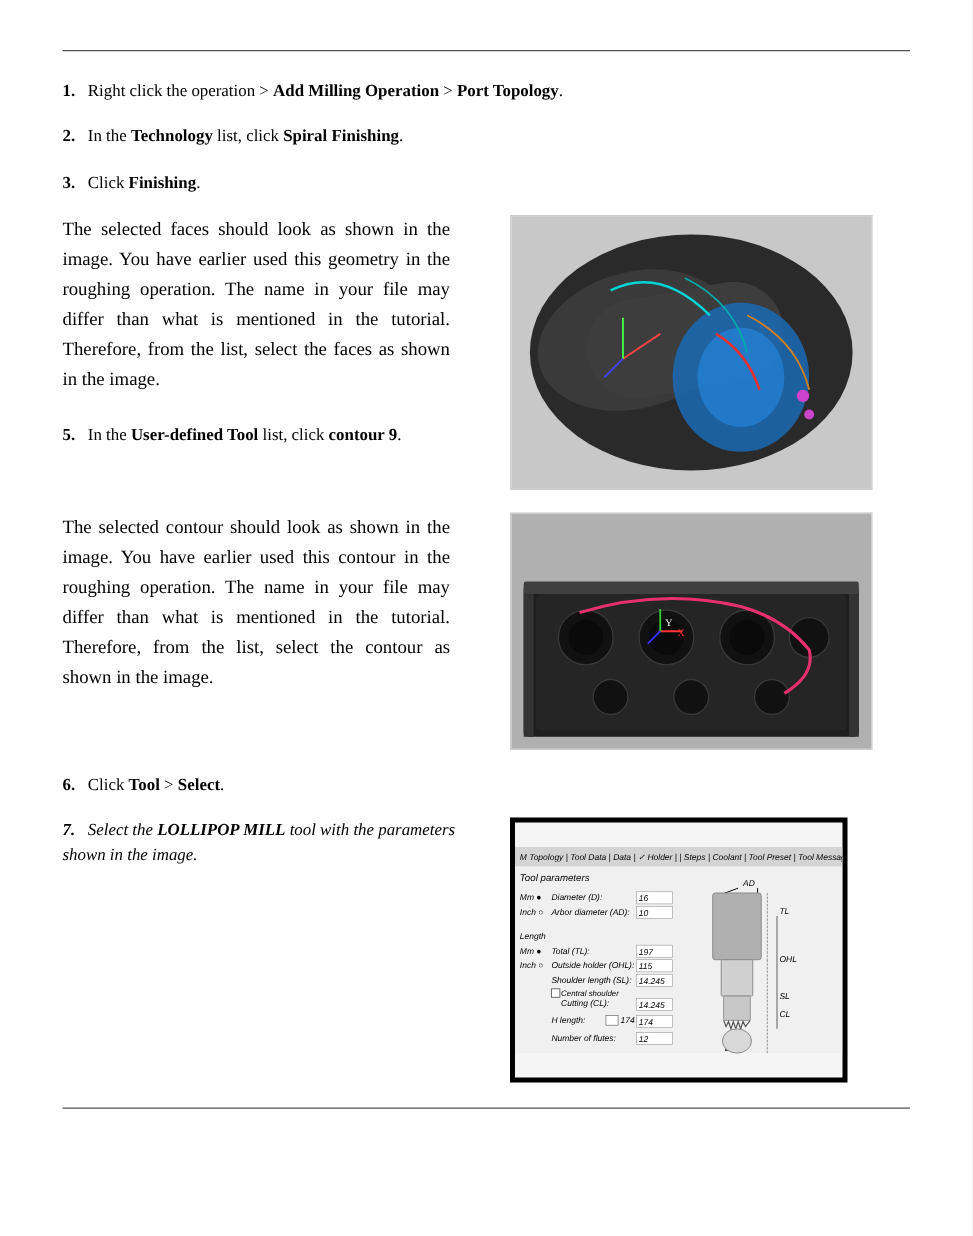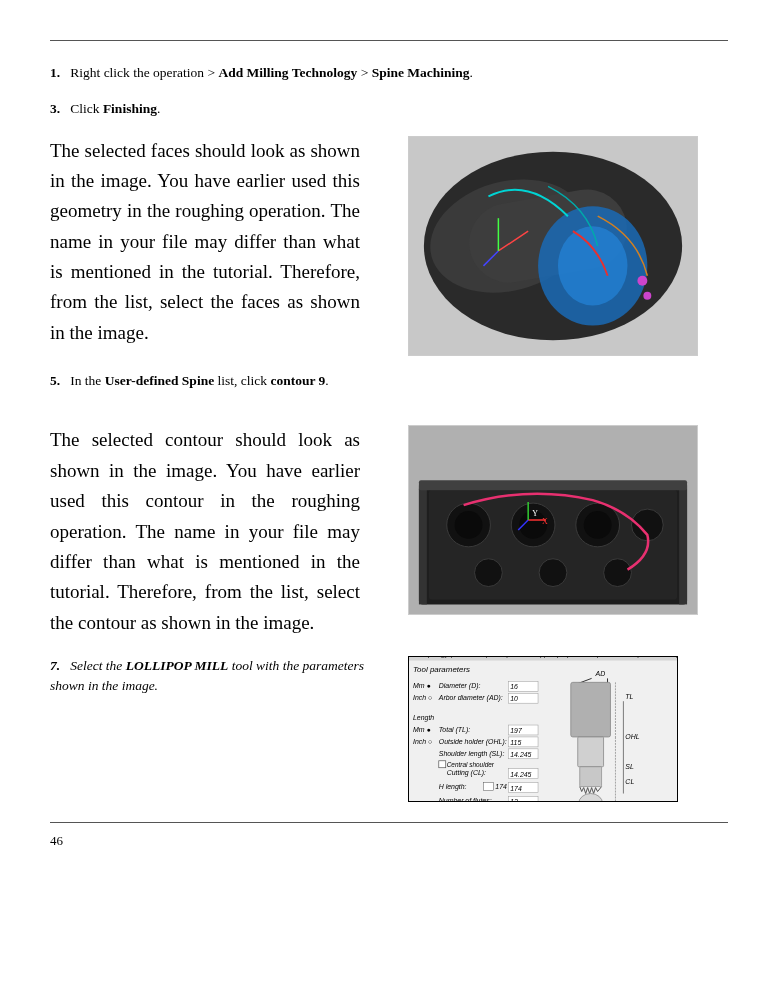--- a/index.html
+++ b/index.html
@@ -31,21 +31,21 @@
     }
     .step {
       margin-bottom: 16px;
       font-size: 13.5px;
       line-height: 1.5;
     }
     .step-num {
       font-weight: bold;
     }
     .body-text {
-      font-size: 19px;
+      font-size: 15px;
       line-height: 1.6;
       text-align: justify;
     }
     .two-col {
       display: flex;
       gap: 18px;
       margin-bottom: 18px;
       align-items: flex-start;
     }
     .two-col-text {
@@ -71,23 +71,23 @@
     .img-placeholder-1 {
       width: 290px;
       height: 220px;
     }
     .img-placeholder-2 {
       width: 290px;
       height: 190px;
     }
     .img-placeholder-tool {
       width: 270px;
-      height: 146px;
+      height: 212px;
       background: #f5f5f5;
-      border: 1px solid #000000;
+      border: 4px solid #000000;
     }
     
     .page-num {
       font-size: 13px;
       margin-top: 8px;
     }
     .step-5-block {
       margin-bottom: 16px;
     }
     .step-6-block {
@@ -106,38 +106,42 @@
     }
   </style>
 </head>
 <body>
 
 <div class="page">
   <hr class="top-divider">
 
   <div class="step">
     <span class="step-num">1.</span>
-    &nbsp; Right click the operation &gt; <strong>Add Milling Technology</strong> &gt; <strong>Spine Machining</strong>.
-  </div>
-
+    &nbsp; Right click the operation &gt; <strong>Add Milling Operation</strong> &gt; <strong>Port Topology</strong>.
+  </div>
+
+  <div class="step">
+    <span class="step-num">2.</span>
+    &nbsp; In the <strong>Technology</strong> list, click <strong>Spiral Finishing</strong>.
+  </div>
 
   <div class="step">
     <span class="step-num">3.</span>
     &nbsp; Click <strong>Finishing</strong>.
   </div>
 
 
   <div class="two-col">
     <div class="two-col-text">
       <p class="body-text">The selected faces should look as shown in the image. You have earlier used this geometry in the roughing operation. The name in your file may differ than what is mentioned in the tutorial. Therefore, from the list, select the faces as shown in the image.</p>
       <br>
       
       <div class="step-5-block">
         <span class="step-num">5.</span>
-        &nbsp; In the <strong>User-defined Spine</strong> list, click <strong>contour 9</strong>.
+        &nbsp; In the <strong>User-defined Tool</strong> list, click <strong>contour 9</strong>.
       </div>
     </div>
     <div class="two-col-img">
 
       <div class="img-box img-placeholder-1">
         <svg width="290" height="220" viewBox="0 0 290 220" xmlns="http://www.w3.org/2000/svg">
           <rect width="290" height="220" fill="#c8c8c8"></rect>
 
           <ellipse cx="145" cy="110" rx="130" ry="95" fill="#2a2a2a"></ellipse>
 
@@ -202,20 +206,24 @@
 
           <rect x="10" y="60" width="8" height="120" fill="#333"></rect>
           <rect x="272" y="60" width="8" height="120" fill="#333"></rect>
 
           <rect x="10" y="55" width="270" height="10" rx="2" fill="#404040"></rect>
         </svg>
       </div>
     </div>
   </div>
 
+  <div class="step step-6-block">
+    <span class="step-num">6.</span>
+    &nbsp; Click <strong>Tool</strong> &gt; <strong>Select</strong>.
+  </div>
 
   <div class="step-7-block">
     <div class="step-7-text">
       <div class="step">
         <span class="step-num">7.</span>
         &nbsp; Select the <strong>LOLLIPOP MILL</strong> tool with the parameters shown in the image.
       </div>
       <br>
       <br>
     </div>
@@ -303,14 +311,13 @@
             <line x1="60" y1="18" x2="60" y2="73" stroke="#555" stroke-width="0.5" stroke-dasharray="2,1"></line>
             <line x1="60" y1="73" x2="60" y2="103" stroke="#555" stroke-width="0.5" stroke-dasharray="2,1"></line>
             <line x1="60" y1="103" x2="60" y2="150" stroke="#555" stroke-width="0.5" stroke-dasharray="2,1"></line>
           </g>
         </svg>
       </div>
     </div>
   </div>
 
   <hr class="bottom-divider">
-  <div class="page-num">46</div>
 </div>
 
 </body></html>

